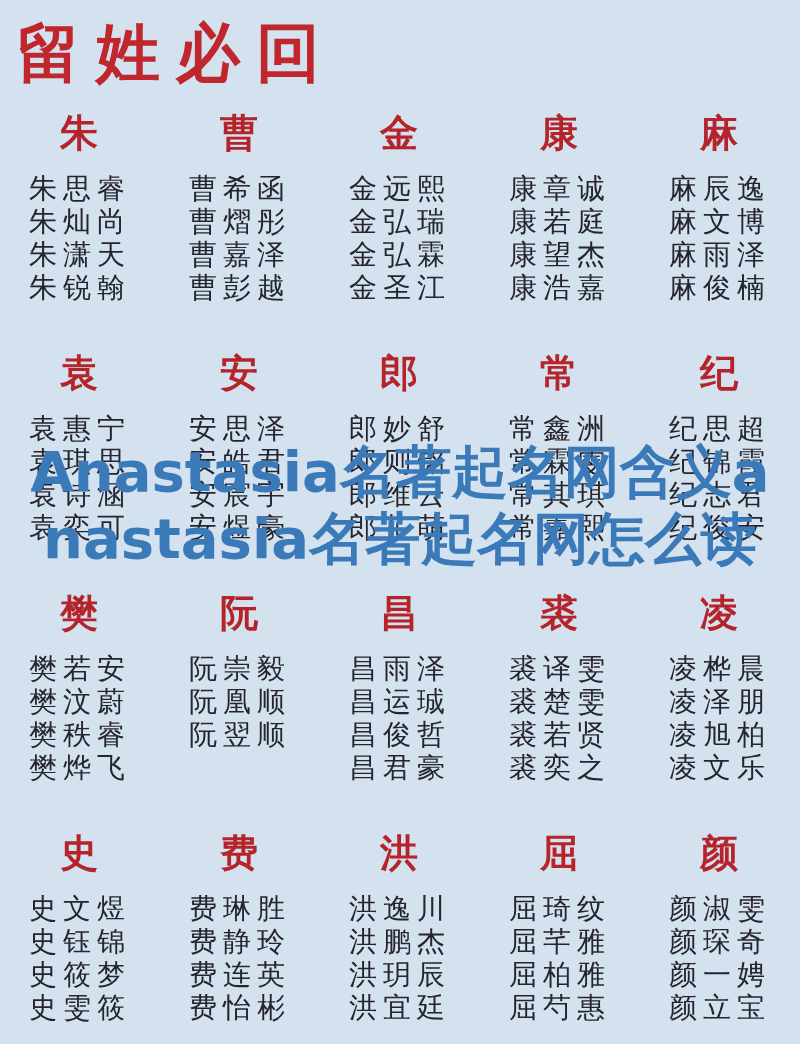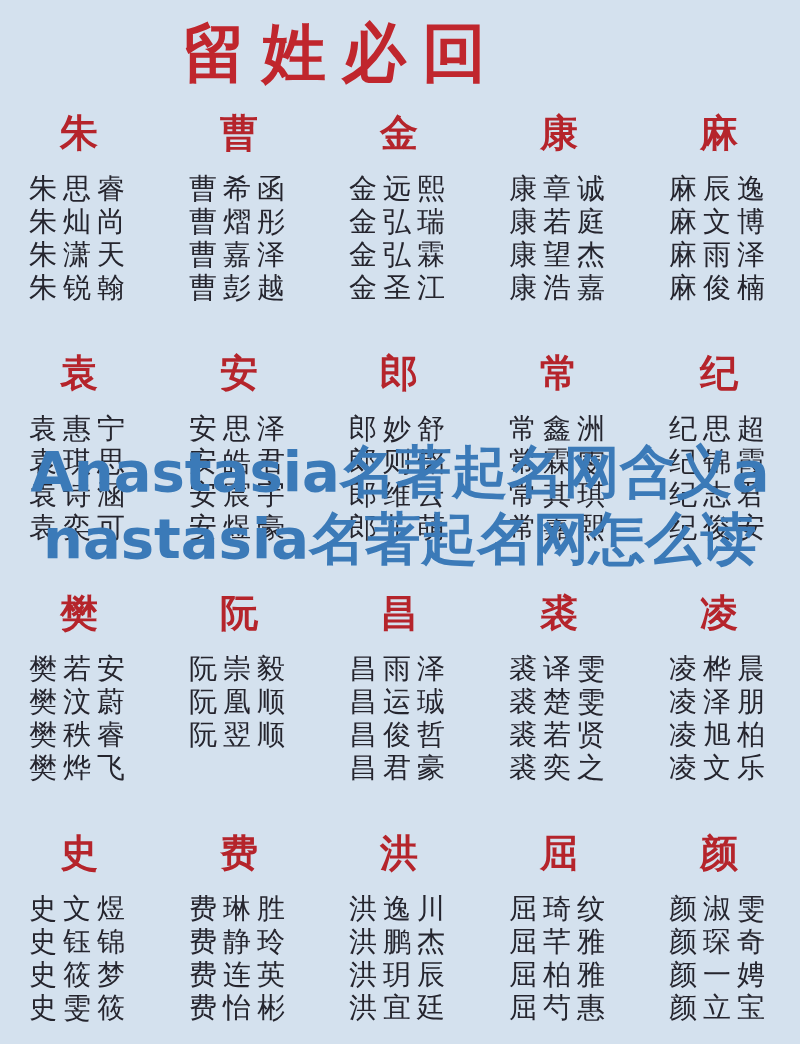--- a/index.html
+++ b/index.html
@@ -6,21 +6,20 @@
   body {
     width:800px; height:1044px;
     background:#d4e1ee;
     position:relative;
     overflow:hidden;
     font-family:"DejaVu Sans","Liberation Sans",sans-serif;
   }
   .poster { position:absolute; inset:0; }
   .title {
     position:absolute; top:10px; left:0; width:668px;
-    text-align:center;
     font-size:64px; font-weight:bold;
     color:#c0262d;
     letter-spacing:16px;
     text-indent:16px; 
   }
   .group {
     position:absolute; left:0; width:800px;
     display:grid;
     grid-template-columns:repeat(5,1fr);
   }

